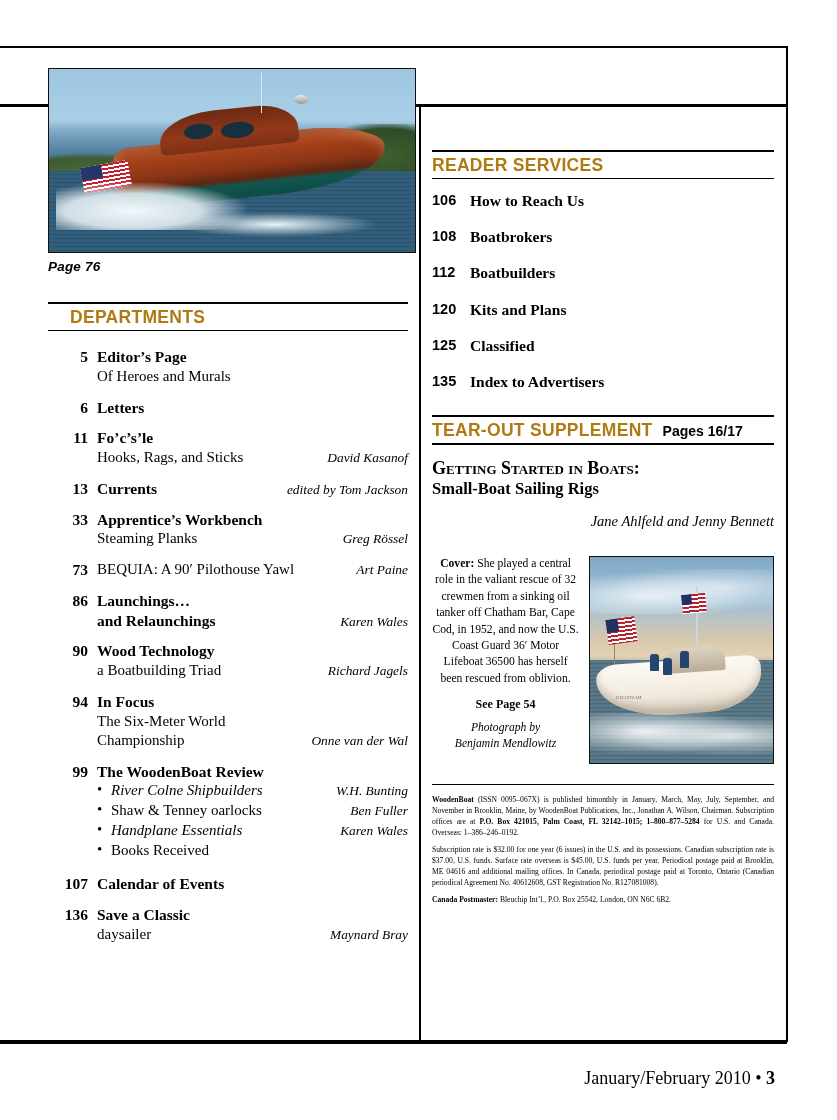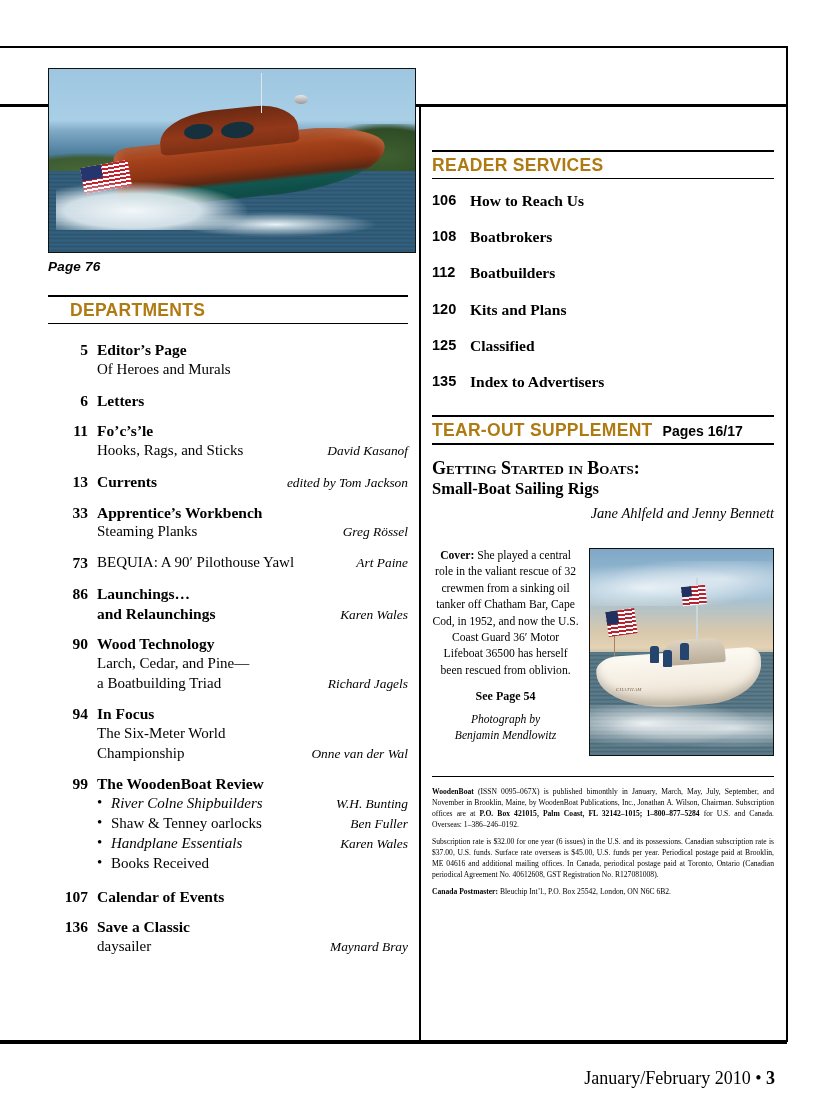--- a/index.html
+++ b/index.html
@@ -46,21 +46,21 @@
   .ph-flag{position:absolute;left:9%;top:52%;width:13%;height:14%;transform:rotate(-10deg);
     background:repeating-linear-gradient(to bottom,#c5202e 0px,#c5202e 2px,#fff 2px,#fff 4px);}
   .ph-flag:before{content:"";position:absolute;left:0;top:0;width:44%;height:52%;background:#25356e;}
   .ph-mast{position:absolute;left:58%;top:2%;width:1px;height:22%;background:#dfe7ec;}
   .ph-light{position:absolute;left:67%;top:14%;width:14px;height:9px;border-radius:50%;
     background:linear-gradient(#e8e8e8,#9a9a9a);}
 
   .page-ref{font-family:"Liberation Sans", sans-serif;font-weight:bold;font-style:italic;
     font-size:13.5px;margin-top:6px;letter-spacing:.2px;}
 
-  .sec-head-wrap{margin-top:21px;}
+  .sec-head-wrap{margin-top:28px;}
   .sec-rule-thin{height:1.5px;background:#000;}
   .sec-head{
     font-family:Liberation Sans, sans-serif;font-weight:bold;font-size:17.5px;
     color:#b07a12;letter-spacing:.3px;padding:4px 0 3px 22px;line-height:1.1;
   }
   .sec-head.right-pad{padding-left:0;}
 
   .toc{margin-top:16px;}
   .entry{display:flex;margin-bottom:11px;}
   .num{width:40px;text-align:right;font-weight:bold;font-size:15.5px;flex:0 0 40px;
@@ -82,21 +82,21 @@
   .right-col{position:absolute;left:432px;top:150px;width:342px;}
   .rs-list{margin-top:13px;}
   .rs-item{display:flex;margin-bottom:17.5px;font-size:15.5px;font-weight:bold;line-height:1.2;}
   .rs-num{width:38px;flex:0 0 38px;font-family:"Liberation Sans", sans-serif;font-size:14.5px;}
   .rs-lab{flex:1 1 auto;}
 
   .tear-head-row{display:flex;align-items:baseline;gap:10px;}
   .tear-pages{font-family:"Liberation Sans", sans-serif;font-weight:bold;font-size:14px;color:#000;}
   .sup-title{font-weight:bold;font-size:16.5px;line-height:1.25;margin-top:12px;}
   .sup-title .sc{font-variant:small-caps;font-size:18px;}
-  .sup-auth{font-style:italic;font-size:14.5px;text-align:right;margin-top:5px;}
+  .sup-auth{font-style:italic;font-size:14.5px;text-align:right;margin-top:13px;}
 
   .cover-block{display:flex;margin-top:26px;gap:10px;}
   .cover-cap{width:148px;font-size:11.6px;line-height:1.42;text-align:center;}
   .cover-see{font-weight:bold;font-size:12px;margin-top:9px;}
   .cover-credit{font-style:italic;font-size:11.6px;margin-top:7px;line-height:1.35;}
   .cover-photo{width:186px;height:208px;border:1px solid #111;box-sizing:border-box;position:relative;overflow:hidden;
     background:linear-gradient(to bottom,#7fa8c6 0%,#9fc0d6 22%,#d7c8ad 40%,#e4d2b4 48%,#7e93a0 56%,#4f6b7c 75%,#3d5a6c 100%);}
   .cv-cloud{position:absolute;left:0;top:6%;width:100%;height:22%;
     background:radial-gradient(ellipse at 30% 60%,rgba(255,255,255,.75) 0%,rgba(255,255,255,0) 62%),
                radial-gradient(ellipse at 72% 40%,rgba(255,255,255,.6) 0%,rgba(255,255,255,0) 60%);}
@@ -235,21 +235,20 @@
           <div class="title">and Relaunchings</div>
           <div class="auth">Karen Wales</div>
         </div>
       </div>
     </div>
 
     <div class="entry">
       <div class="num">90</div>
       <div class="body">
         <div class="title">Wood Technology</div>
-        <div class="sub">Larch, Cedar, and Pine—</div>
         <div class="sub-row">
           <div class="sub">a Boatbuilding Triad</div>
           <div class="auth">Richard Jagels</div>
         </div>
       </div>
     </div>
 
     <div class="entry">
       <div class="num">94</div>
       <div class="body">

